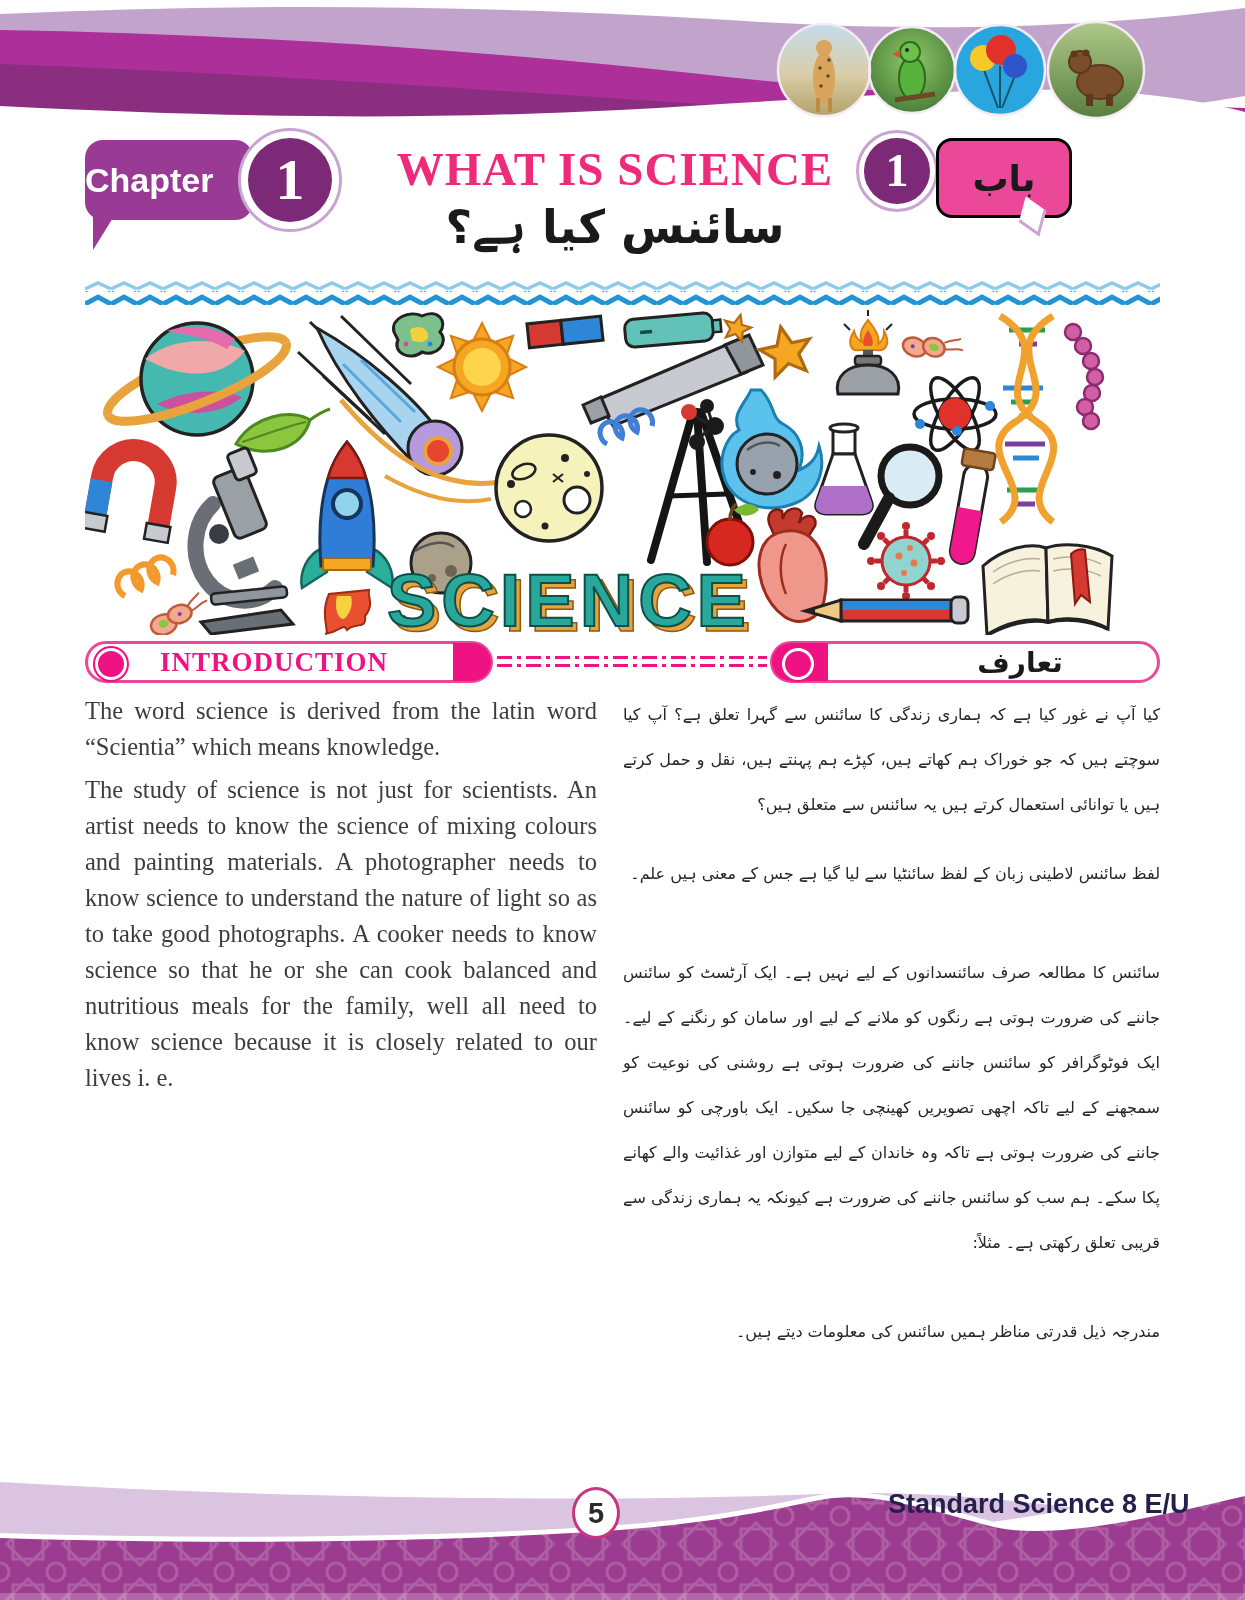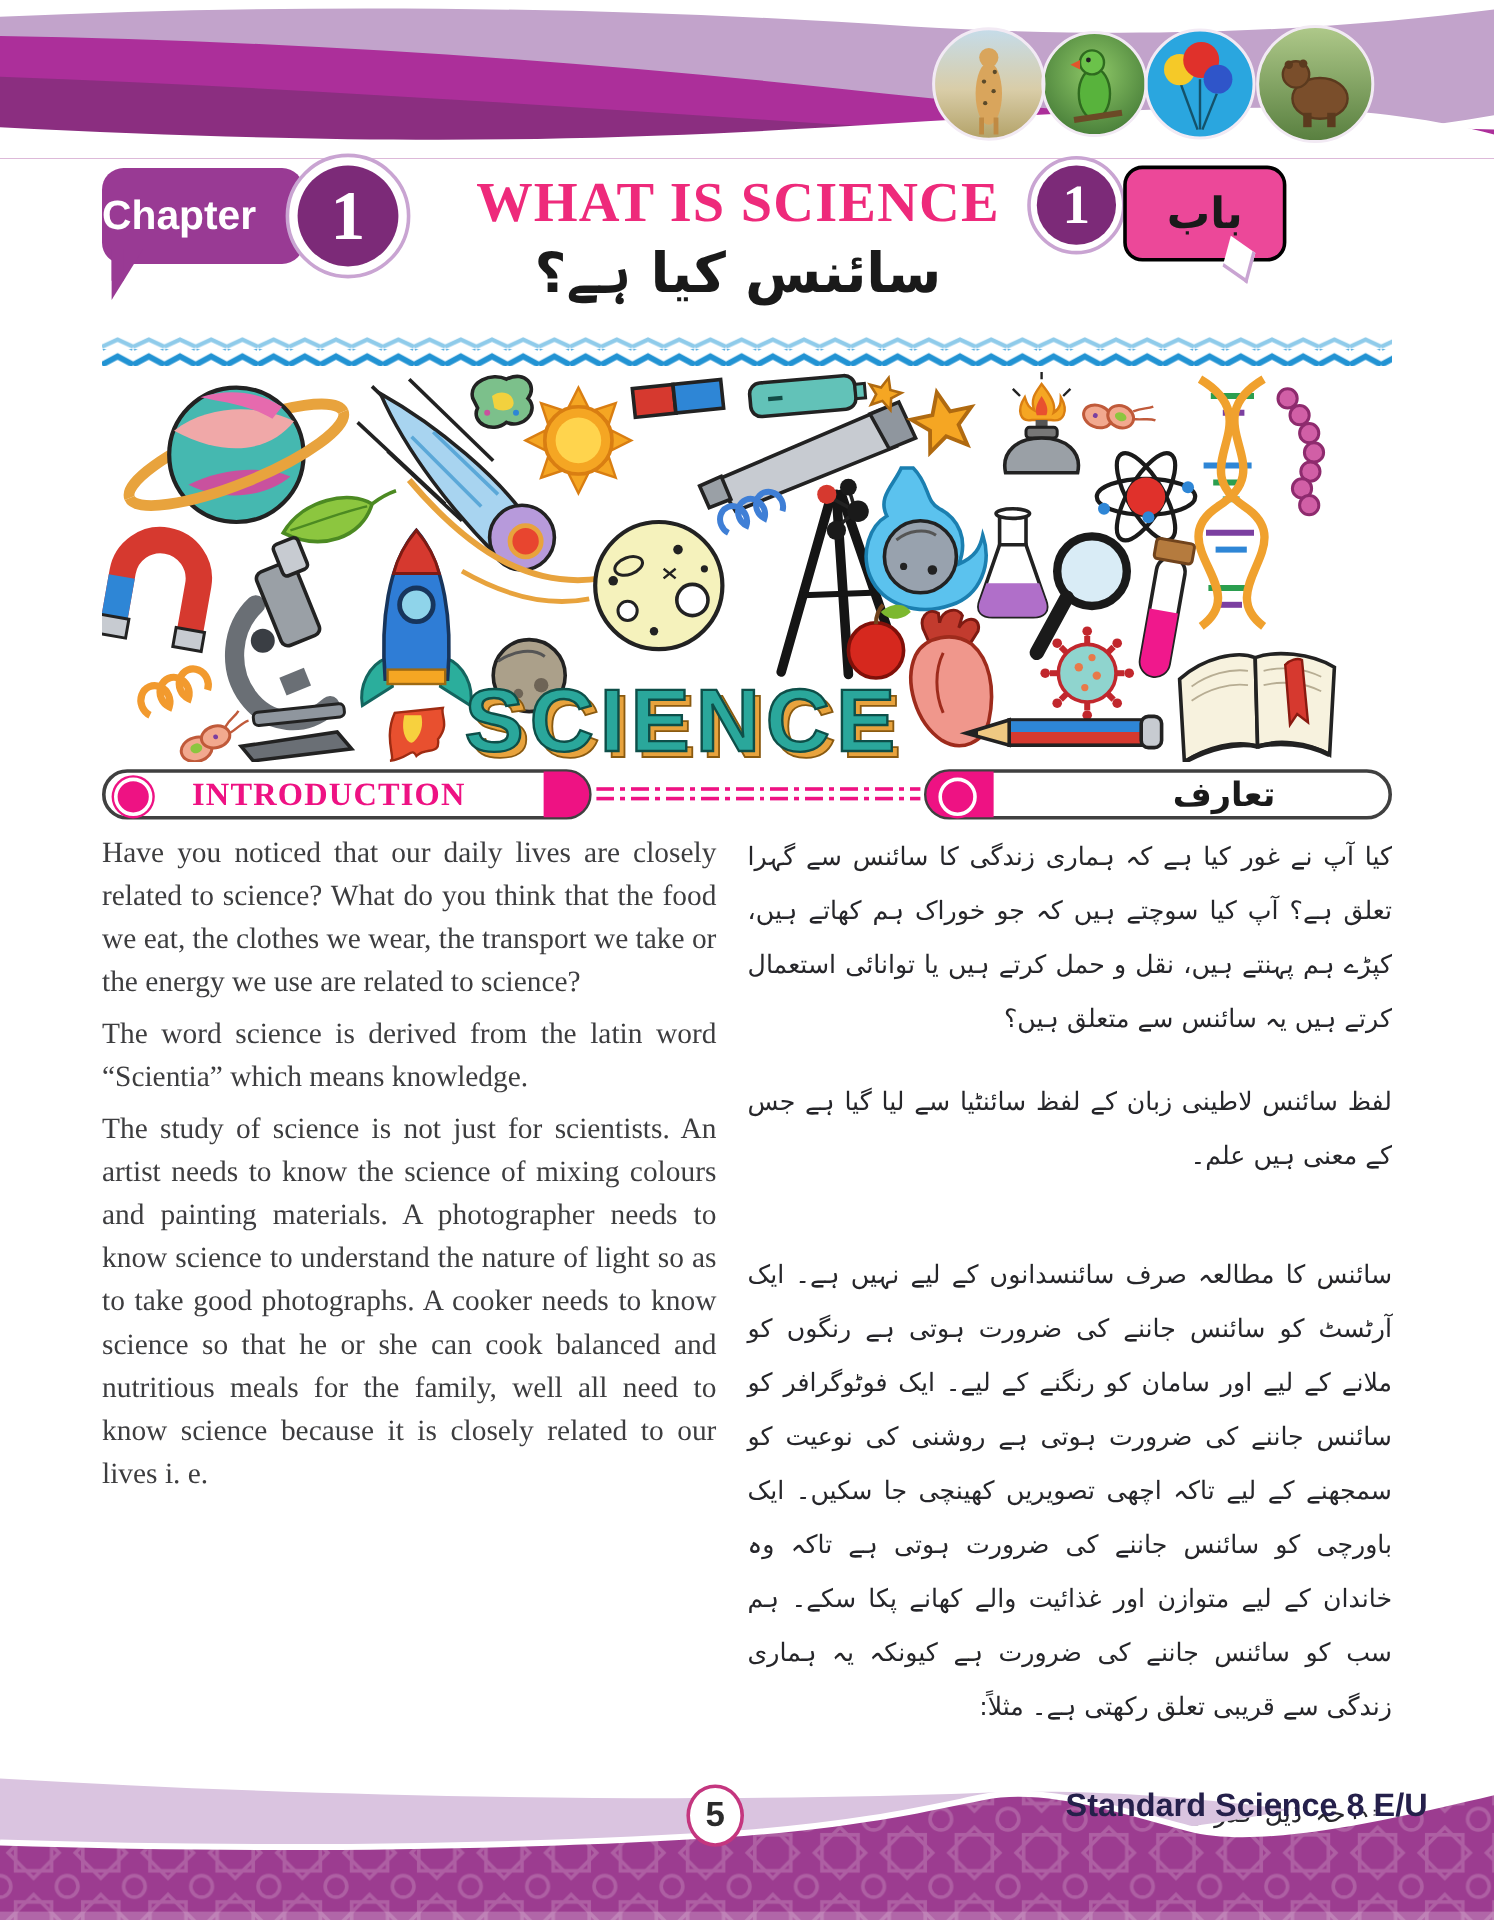--- a/index.html
+++ b/index.html
@@ -28,21 +28,21 @@
   .urdu-title{margin:4px 0 0 0;color:#1a1a1a;font-size:46px;font-weight:bold;
     font-family:"DejaVu Sans",sans-serif;direction:rtl;}
   .bab-bubble{position:absolute;left:936px;top:138px;width:130px;height:74px;background:#ec4899;
     border:3px solid #000000;border-radius:16px;display:flex;align-items:center;justify-content:center;}
   .bab-bubble::after{content:"";position:absolute;right:24px;bottom:-14px;width:22px;height:22px;
     background:#fff;border-right:3px solid #C9A4D2;border-bottom:3px solid #C9A4D2;
     transform:rotate(35deg) skewX(20deg);}
   .bab-bubble span{font-family:"DejaVu Sans",sans-serif;font-weight:bold;font-size:36px;color:#1a1a1a;}
 
   
-  .capsule{position:absolute;height:42px;background:#fff;border:3px solid #404040;border-radius:24px;
+  .capsule{position:absolute;height:42px;background:#fff;border:3px solid #ec4899;border-radius:24px;
     box-sizing:border-box;display:flex;align-items:center;}
   .cap-left{left:85px;top:641px;width:408px;}
   .cap-left::after{content:"";position:absolute;right:-1px;top:-1px;bottom:-1px;width:38px;
     background:#EE1283;border-radius:0 24px 24px 0;}
   .cap-right{left:770px;top:641px;width:390px;}
   .cap-right::before{content:"";position:absolute;left:-1px;top:-1px;bottom:-1px;width:56px;
     background:#EE1283;border-radius:24px 0 0 24px;}
   .cap-dot{position:absolute;top:4px;width:26px;height:26px;border-radius:50%;
     background:#EE1283;border:3px solid #fff;box-shadow:0 0 0 2px #EE1283;}
   .cap-left .cap-dot{left:7px;}
@@ -55,21 +55,21 @@
     background-image:
       repeating-linear-gradient(90deg,#EE1283 0 15px,transparent 15px 20px,#EE1283 20px 24px,transparent 24px 29px),
       repeating-linear-gradient(90deg,#EE1283 0 15px,transparent 15px 20px,#EE1283 20px 24px,transparent 24px 29px);
     background-size:100% 3px,100% 3px;background-position:0 0,0 8px;background-repeat:no-repeat;}
 
   
   .col-en{position:absolute;left:85px;top:693px;width:512px;color:#3d3d3f;}
   .col-en p{margin:0 0 7px 0;font-size:24.5px;line-height:36px;text-align:justify;}
   .col-ur{position:absolute;left:623px;top:692px;width:537px;direction:rtl;color:#26262a;
     font-family:"DejaVu Sans",sans-serif;}
-  .col-ur p{margin:0;font-size:21px;line-height:45px;text-align:justify;}
+  .col-ur p{margin:0;font-size:16px;line-height:45px;text-align:justify;}
   .col-ur p.u1{margin-bottom:24px;}
   .col-ur p.u2{margin-bottom:54px;}
   .col-ur p.u3{margin-bottom:44px;}
 
   
   .page-oval{position:absolute;left:572px;top:1487px;width:48px;height:52px;border-radius:50%;
     background:#fff;border:3px solid #C4367F;z-index:5;display:flex;align-items:center;justify-content:center;
     font-family:"Liberation Sans",sans-serif;font-weight:bold;font-size:29px;color:#2b2b2b;box-sizing:border-box;}
   .book-title{position:absolute;left:888px;top:1489px;z-index:5;color:#25204B;
     font-family:"Liberation Sans",sans-serif;font-weight:bold;font-size:27px;}
@@ -503,21 +503,20 @@
     <span class="cap-dot"></span>
     <span class="cap-label-en">INTRODUCTION</span>
   </div>
   <div class="connector"></div>
   <div class="capsule cap-right">
     <span class="cap-dot"></span>
     <span class="cap-label-ur">تعارف</span>
   </div>
 
   <div class="col-en">
-    <p>Have you noticed that our daily lives are closely related to science? What do you think that the food we eat, the clothes we wear, the transport we take or the energy we use are related to science?</p>
     <p>The word science is derived from the latin word “Scientia” which means knowledge.</p>
     <p>The study of science is not just for scientists. An artist needs to know the science of mixing colours and painting materials. A photographer needs to know science to understand the nature of light so as to take good photographs. A cooker needs  to know science so that he or she can cook balanced and nutritious meals for the family, well all need to know science because it is closely related to our lives i. e.</p>
   </div>
   <div class="col-ur" dir="rtl">
     <p class="u1">کیا آپ نے غور کیا ہے کہ ہماری زندگی کا سائنس سے گہرا تعلق ہے؟ آپ کیا سوچتے ہیں کہ جو خوراک ہم کھاتے ہیں، کپڑے ہم پہنتے ہیں، نقل و حمل کرتے ہیں یا توانائی استعمال کرتے ہیں یہ سائنس سے متعلق ہیں؟</p>
     <p class="u2">لفظ سائنس لاطینی زبان کے لفظ سائنٹیا سے لیا گیا ہے جس کے معنی ہیں علم۔</p>
     <p class="u3">سائنس کا مطالعہ صرف سائنسدانوں کے لیے نہیں ہے۔ ایک آرٹسٹ کو سائنس جاننے کی ضرورت ہوتی ہے رنگوں کو ملانے کے لیے اور سامان کو رنگنے کے لیے۔ ایک فوٹوگرافر کو سائنس جاننے کی ضرورت ہوتی ہے روشنی کی نوعیت کو سمجھنے کے لیے تاکہ اچھی تصویریں کھینچی جا سکیں۔ ایک باورچی کو سائنس جاننے کی ضرورت ہوتی ہے تاکہ وہ خاندان کے لیے متوازن اور غذائیت والے کھانے پکا سکے۔ ہم سب کو سائنس جاننے کی ضرورت ہے کیونکہ یہ ہماری زندگی سے قریبی تعلق رکھتی ہے۔ مثلاً:</p>
     <p class="u4">مندرجہ ذیل قدرتی مناظر ہمیں سائنس کی معلومات دیتے ہیں۔</p>
   </div>
 

